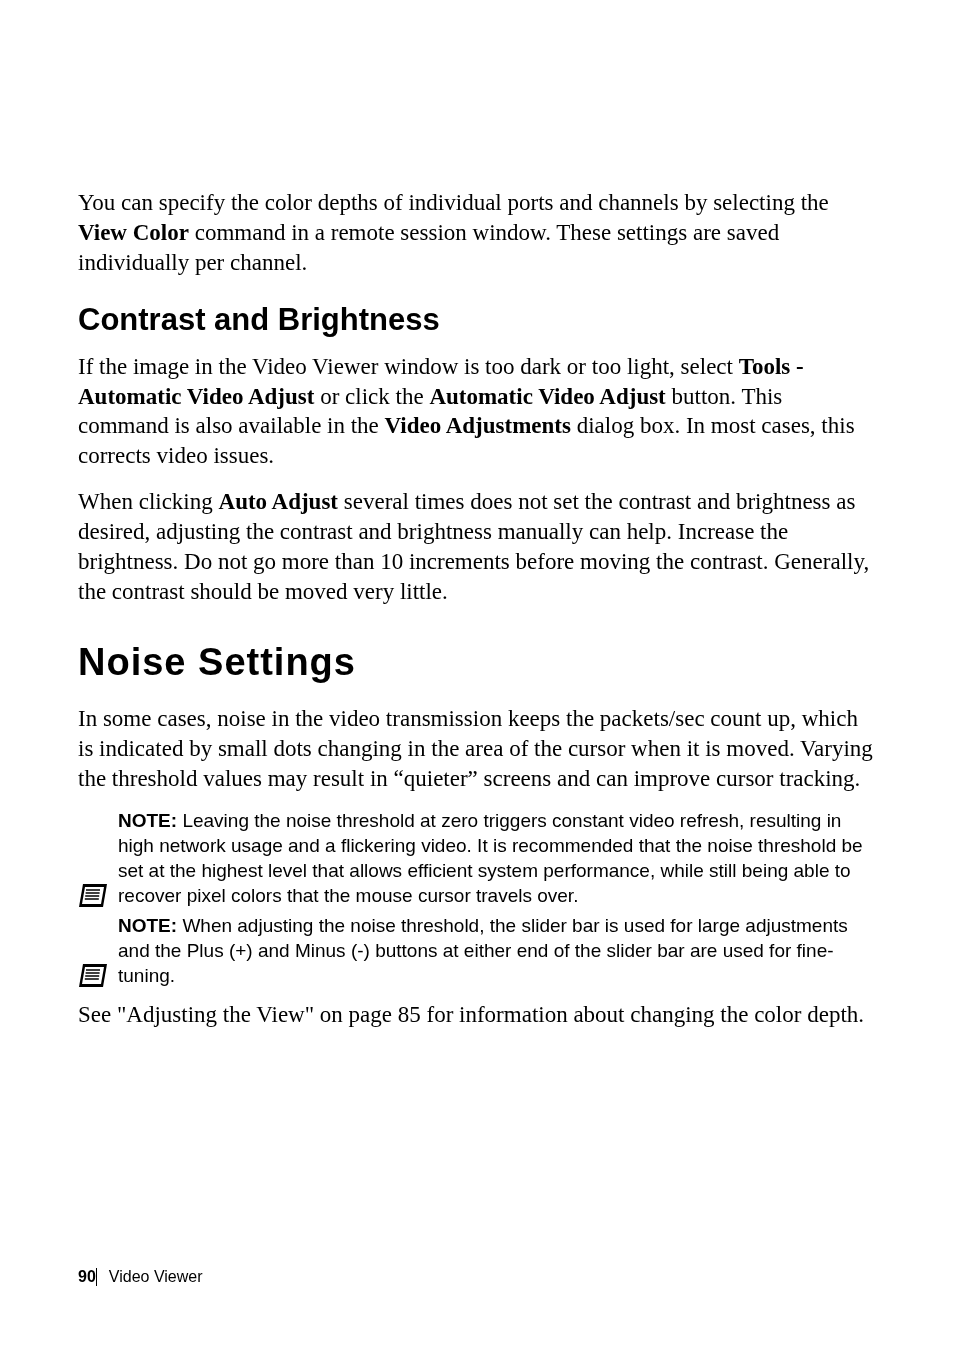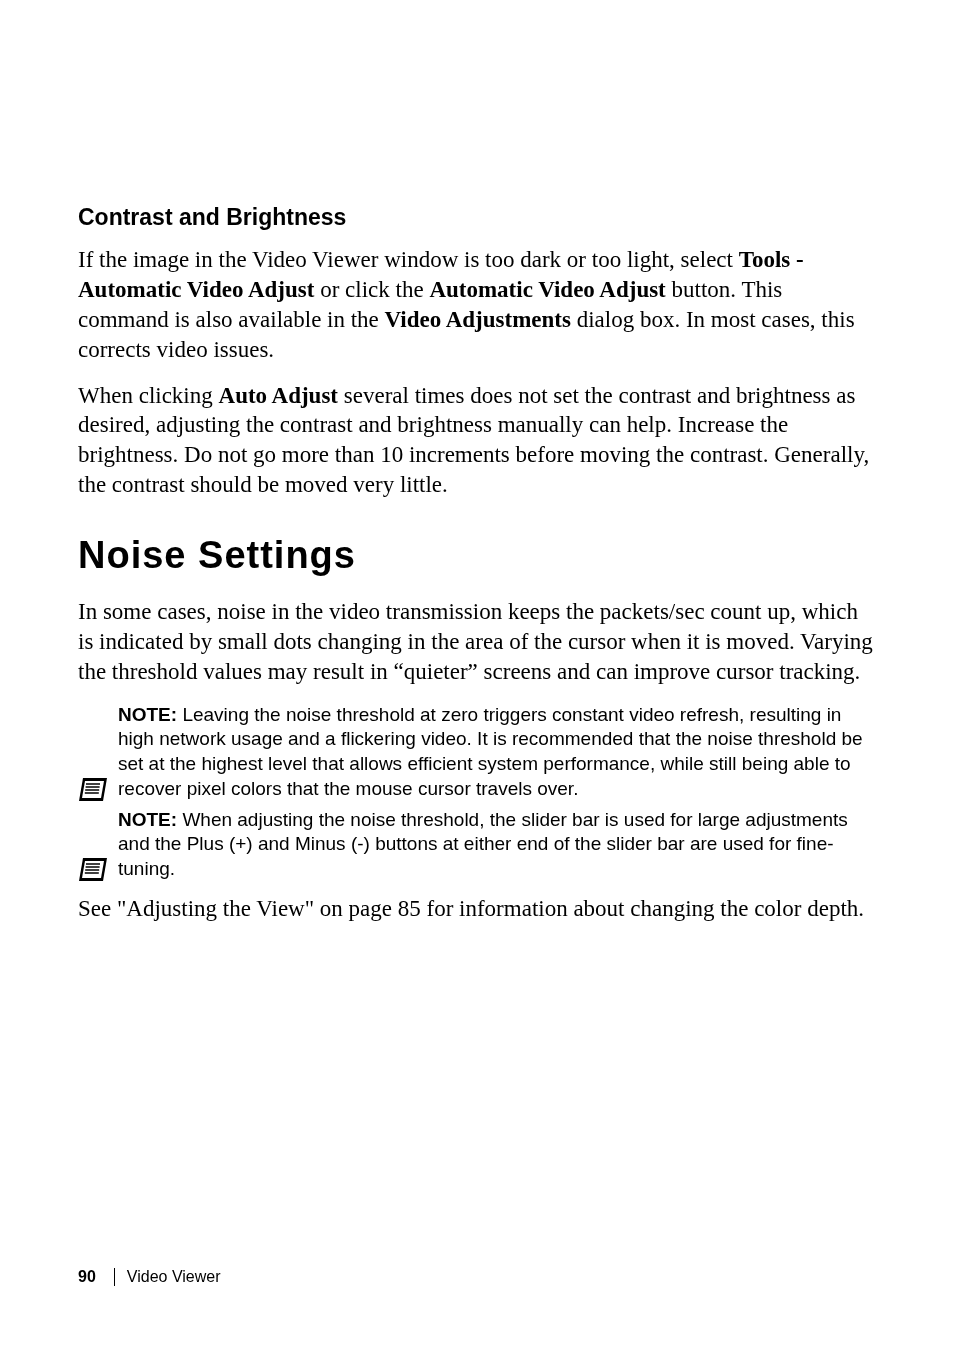--- a/index.html
+++ b/index.html
@@ -20,22 +20,22 @@
   .body-para {
     font-size: 23px;
     line-height: 1.3;
     margin: 0 0 16px 0;
     font-weight: 400;
   }
   .bold { font-weight: 700; }
   .h3 {
     font-family: 'Helvetica Neue', Helvetica, Arial, sans-serif;
     font-weight: 700;
-    font-size: 23px;
-    margin: 16px 0 14px 0;
+    font-size: 31px;
+    margin: 24px 0 14px 0;
   }
   .h1 {
     font-family: 'Helvetica Neue', Helvetica, Arial, sans-serif;
     font-weight: 700;
     font-size: 38px;
     letter-spacing: 1px;
     margin: 34px 0 20px 0;
   }
   .note-row {
     display: flex;
@@ -60,37 +60,39 @@
   }
   .footer {
     position: absolute;
     left: 78px;
     bottom: 65px;
     font-family: 'Helvetica Neue', Helvetica, Arial, sans-serif;
     font-size: 16px;
   }
   .footer-page {
     font-weight: 700;
-    margin-right: 18px;
   }
   .footer-sep {
     display: inline-block;
     width: 1px;
     height: 18px;
     background: #000;
     vertical-align: -4px;
     margin-right: 12px;
   }
   .gap { height: 8px; }
 </style>
 </head>
 <body>
 
 <div class="page">
 
+  <p class="body-para">
+    <span>You can specify the color depths of individual ports and channels by selecting the </span><span class="bold">View Color</span><span> command in a remote session window. These settings are saved individually per channel.</span>
+  </p>
 
   <div class="h3">Contrast and Brightness</div>
 
   <p class="body-para">
     <span>If the image in the Video Viewer window is too dark or too light, select </span><span class="bold">Tools - Automatic Video Adjust</span><span> or click the </span><span class="bold">Automatic Video Adjust</span><span> button. This command is also available in the </span><span class="bold">Video Adjustments</span><span> dialog box. In most cases, this corrects video issues.</span>
   </p>
 
   <p class="body-para">
     <span>When clicking </span><span class="bold">Auto Adjust</span><span> several times does not set the contrast and brightness as desired, adjusting the contrast and brightness manually can help. Increase the brightness. Do not go more than 10 increments before moving the contrast. Generally, the contrast should be moved very little.</span>
   </p>

